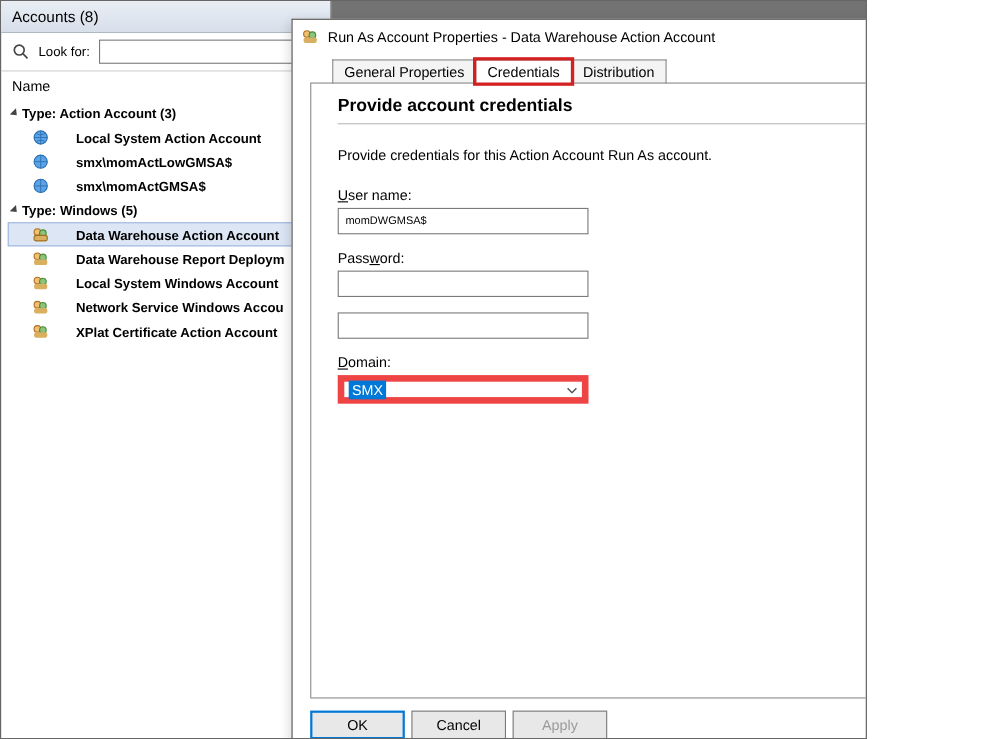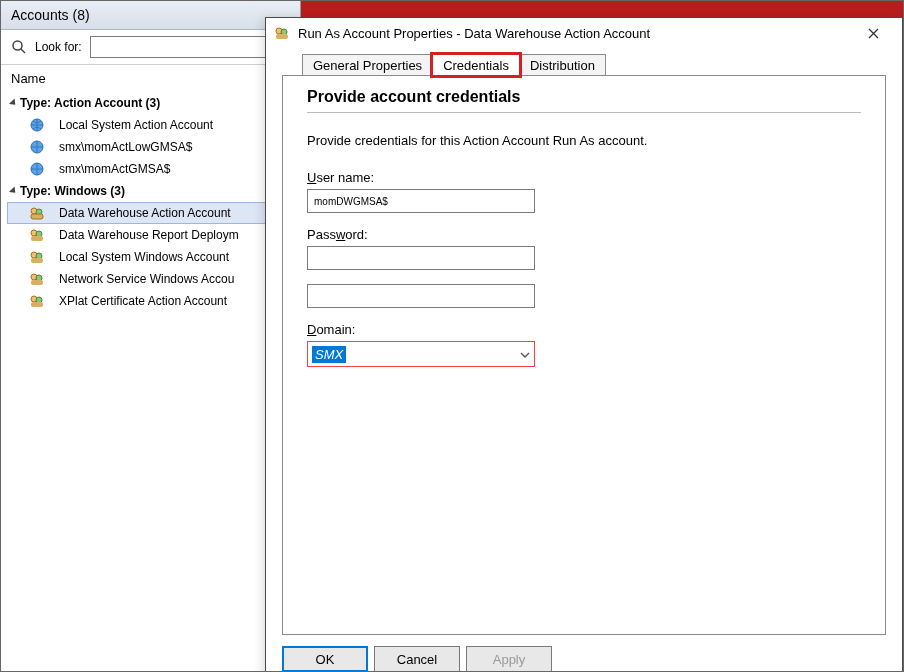--- a/index.html
+++ b/index.html
@@ -1,20 +1,20 @@
 <!DOCTYPE html>
 <html><head>
 <meta charset="utf-8">
 <style>
   * { box-sizing: border-box; }
   html, body { margin: 0; padding: 0; font-family: "Segoe UI", Tahoma, sans-serif; font-size: 12px; color: #000; }
   .app {
     position: relative;
-    width: 904px; height: 672px;
-    background: #b91c1c;
+    width: 788px; height: 672px;
+    background: #737373;
     border: 1px solid #666;
     overflow: hidden;
   }
 
   
   .accounts-panel {
     position: absolute;
     left: 0; top: 0; width: 300px; height: 100%;
     background: #fff;
     border-right: 1px solid #9a9a9a;
@@ -45,25 +45,26 @@
   .tree {
     padding: 0 6px;
   }
   .group {
     display: flex; align-items: center;
     gap: 4px;
     padding: 4px 4px;
     font-weight: bold;
   }
   .item {
-    display: flex; align-items: center;
-    gap: 14px;
+    display: flex; align-items: flex-end;
+    gap: 24px;
     padding: 3px 4px 3px 22px;
     white-space: nowrap;
     overflow: hidden;
+    font-weight: bold;
   }
   .item.selected {
     background: #dde6f5;
     border: 1px solid #9db6df;
     padding: 2px 3px 2px 21px;
   }
   .tri {
     width: 0; height: 0;
     border-left: 5px solid #444;
     border-top: 4px solid transparent;
@@ -151,26 +152,25 @@
     padding: 2px 6px;
     font-size: 10px;
     display: block;
     margin-bottom: 14px;
   }
   .combo-wrap {
     position: relative; width: 228px;
   }
   .combo {
     width: 228px; height: 26px;
-    border: 1px solid #ef4444;
+    border: 6px solid #ef4444;
     background: #fff;
     display: flex; align-items: center;
     padding: 0 4px;
     cursor: pointer;
-    font-style: italic;
   }
   .combo .sel {
     background: #0078d7; color: #fff;
     padding: 1px 3px;
     font-size: 13px;
   }
   .combo .chev {
     margin-left: auto;
     color: #555;
   }
@@ -229,21 +229,21 @@
       <div class="item">
         <svg class="globe-icon" viewBox="0 0 16 16">
             <circle cx="8" cy="8" r="6" fill="#5aa3e8" stroke="#2b6fb0"></circle>
             <path d="M2 8h12M8 2v12" stroke="#2b6fb0" fill="none" stroke-width="0.8"></path>
           </svg>
         <span>smx\momActGMSA$</span>
       </div>
 
       <div class="group">
         <span class="tri"></span>
-        <span>Type: Windows (3)</span>
+        <span>Type: Windows (5)</span>
       </div>
       <div class="item selected">
         <svg class="acct-icon" viewBox="0 0 16 16">
             <circle cx="5" cy="6" r="3" fill="#f0c070" stroke="#b07020"></circle>
             <circle cx="10" cy="7" r="3" fill="#8bc47a" stroke="#4a8a3a"></circle>
             <rect x="2" y="9" width="12" height="5" rx="2" fill="#d8b060" stroke="#a07020"></rect>
           </svg>
         <span>Data Warehouse Action Account</span>
       </div>
       <div class="item">

